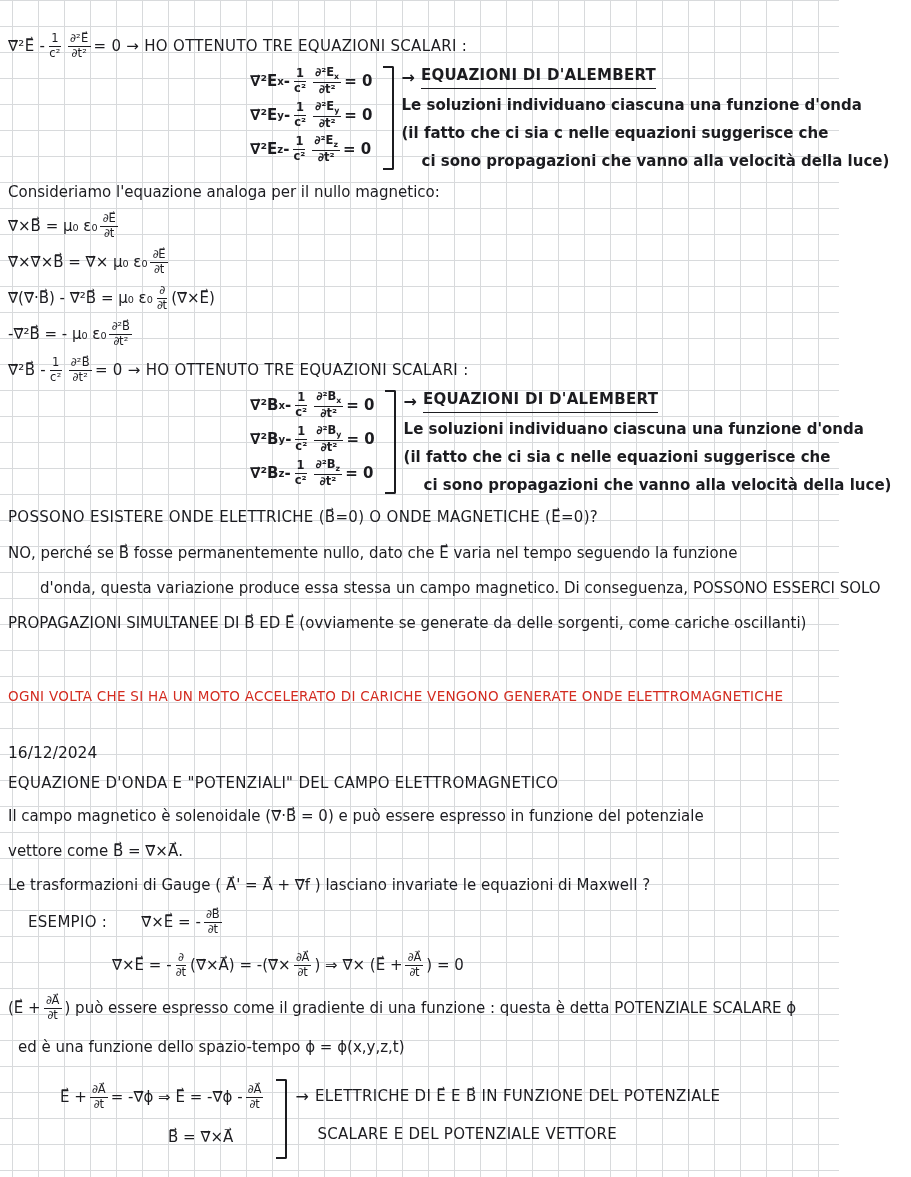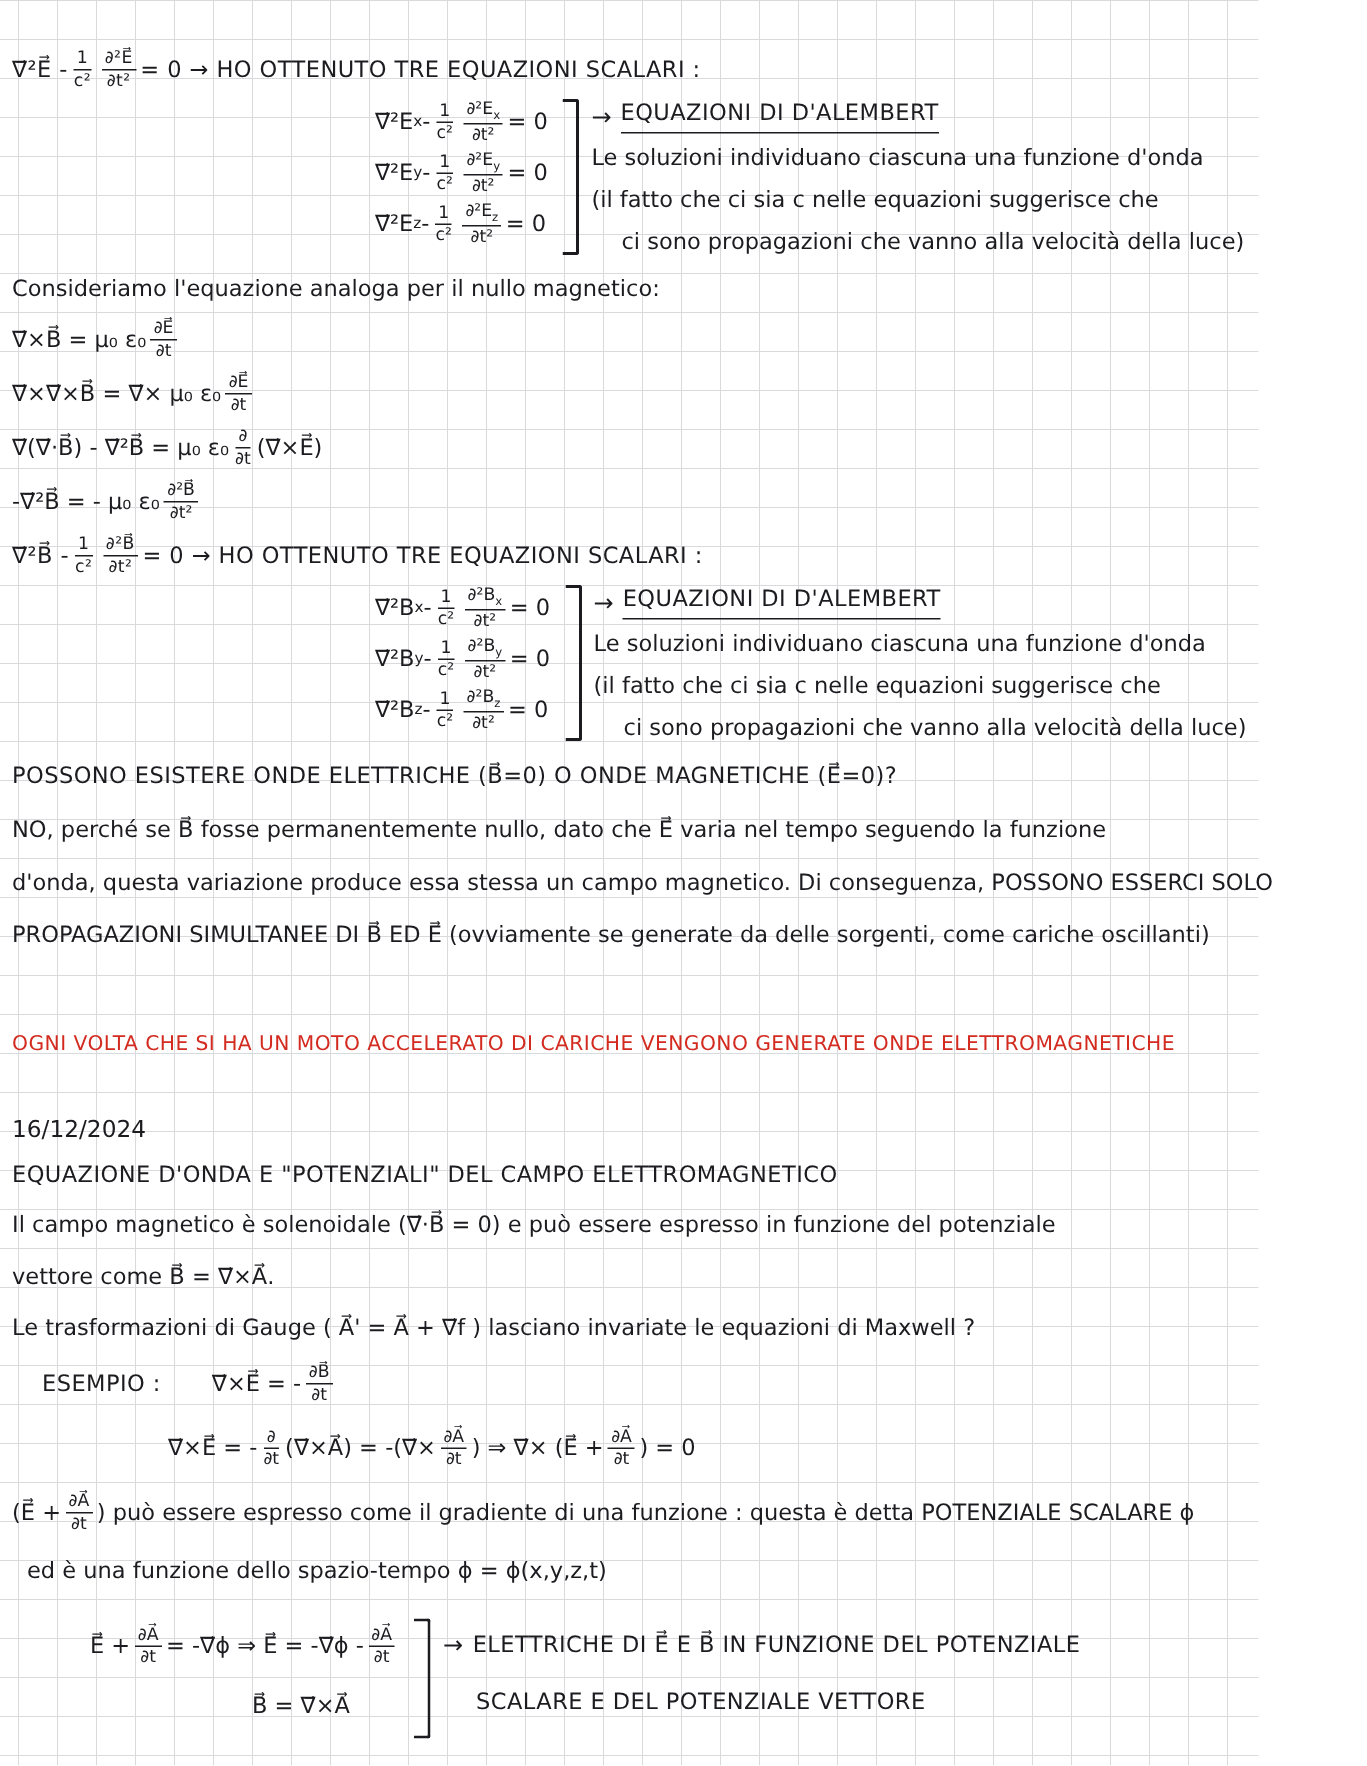--- a/index.html
+++ b/index.html
@@ -28,21 +28,21 @@
   .line{height:33px;display:flex;align-items:center;}
   .eq{height:36px;display:flex;align-items:center;}
   .caps{letter-spacing:0.3px;}
   .frac{
     display:inline-flex;flex-direction:column;align-items:center;
     vertical-align:middle;font-size:11.5px;line-height:1.15;margin:0 3px;
   }
   .frac .num{border-bottom:1.4px solid currentColor;padding:0 2px;}
   .frac .den{padding:0 1px;}
   sub{font-size:0.68em;}
-  .dblock{display:flex;align-items:flex-start;margin-left:242px;}
+  .dblock{display:flex;align-items:flex-start;margin-left:242px;font-weight:bold;}
   .eqcol{display:flex;flex-direction:column;}
   .eqcol .eq{height:34px;}
   .bracket{
     width:9px;height:100px;flex:0 0 9px;
     border:2px solid var(--ink);border-left:none;border-radius:0 2px 2px 0;
     margin:2px 4px 0 10px;
   }
   .notecol{display:flex;flex-direction:column;margin-left:4px;}
   .note-title{height:27px;display:flex;align-items:center;gap:6px;}
   .note-title .u{border-bottom:1.6px solid var(--ink);padding-bottom:4px;}
@@ -168,21 +168,21 @@
         <span class="u caps">EQUAZIONI DI D'ALEMBERT</span>
       </div>
       <div class="note">Le soluzioni individuano ciascuna una funzione d'onda</div>
       <div class="note">(il fatto che ci sia c nelle equazioni suggerisce che</div>
       <div class="note indent">ci sono propagazioni che vanno alla velocità della luce)</div>
     </div>
   </div>
 
   <div class="line caps" style="height:36px;">POSSONO ESISTERE ONDE ELETTRICHE (B⃗=0) O ONDE MAGNETICHE (E⃗=0)?</div>
   <div class="line" style="height:35px;">NO, perché se B⃗ fosse permanentemente nullo, dato che E⃗ varia nel tempo seguendo la funzione</div>
-  <div class="line" style="height:35px;">d'onda, questa variazione produce essa stessa un campo magnetico. Di conseguenza, POSSONO ESSERCI SOLO</div>
+  <div class="line" style="height:35px;margin-left:32px;">d'onda, questa variazione produce essa stessa un campo magnetico. Di conseguenza, POSSONO ESSERCI SOLO</div>
   <div class="line" style="height:35px;">PROPAGAZIONI SIMULTANEE DI B⃗ ED E⃗ (ovviamente se generate da delle sorgenti, come cariche oscillanti)</div>
 
   <div class="red-line caps">OGNI VOLTA CHE SI HA UN MOTO ACCELERATO DI CARICHE VENGONO GENERATE ONDE ELETTROMAGNETICHE</div>
 
   <div class="date-line">16/12/2024</div>
   <div class="subtitle-line caps">EQUAZIONE D'ONDA E "POTENZIALI" DEL CAMPO ELETTROMAGNETICO</div>
 
   <div class="line" style="height:36px;">Il campo magnetico è solenoidale (∇⃗·B⃗ = 0) e può essere espresso in funzione del potenziale</div>
   <div class="line" style="height:34px;">vettore come B⃗ = ∇⃗×A⃗.</div>
   <div class="line" style="height:33px;">Le trasformazioni di Gauge ( A⃗' = A⃗ + ∇⃗f ) lasciano invariate le equazioni di Maxwell ?</div>

